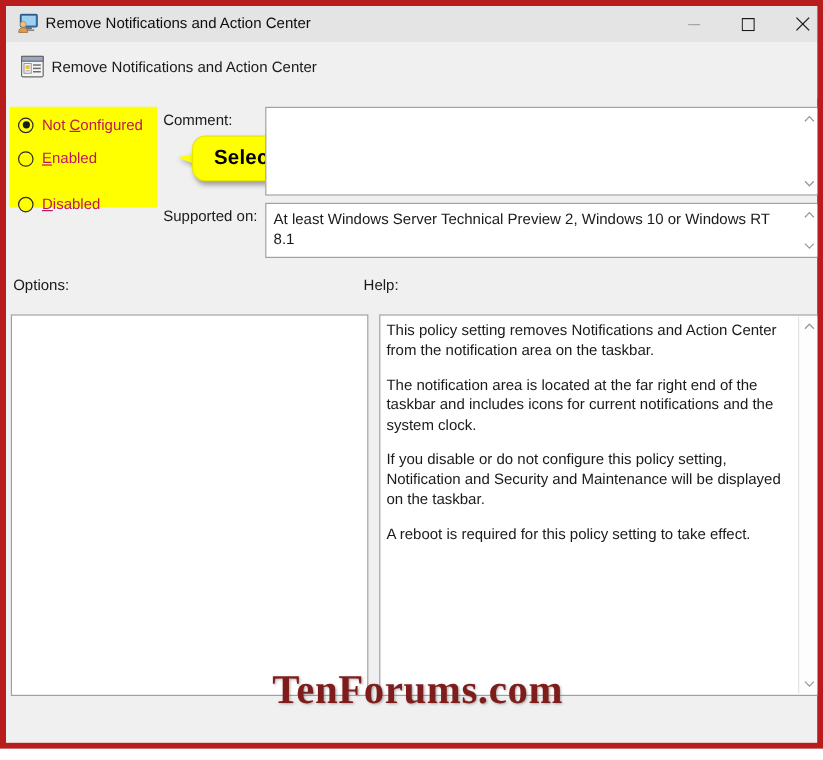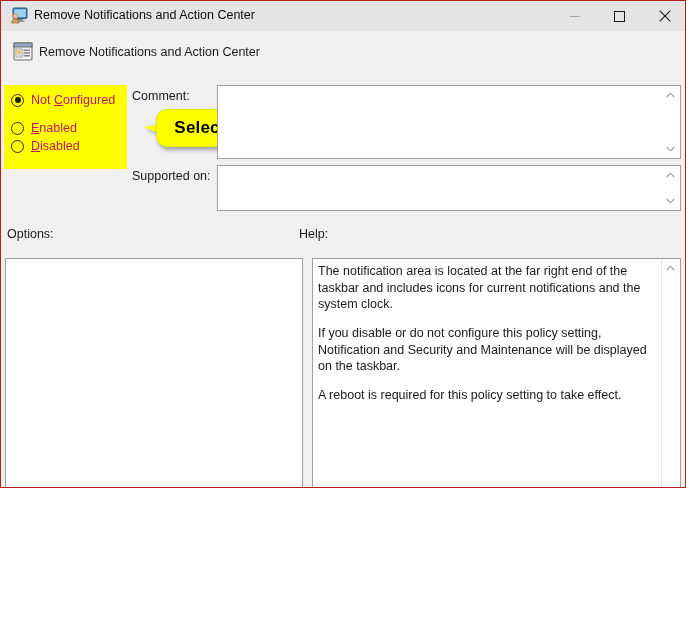--- a/index.html
+++ b/index.html
@@ -6,24 +6,24 @@
     margin: 0;
     padding: 0;
     background: #ffffff;
   }
   body {
     font-family: "Liberation Sans", sans-serif;
   }
   #app {
     position: relative;
     width: 686px;
-    height: 488px;
+    height: 624px;
     overflow: hidden;
     background: #f0f0f0;
-    border: 1px solid #b91c1c;
+    border: 5px solid #b91c1c;
     box-sizing: border-box;
     font-size: 12.5px;
     color: #1a1a1a;
   }
 
   
   .titlebar {
     position: absolute;
     left: 0; top: 0;
     width: 686px;
@@ -118,21 +118,21 @@
   .radio-row {
     position: absolute;
     left: 10px;
     height: 18px;
     display: flex;
     align-items: center;
     white-space: nowrap;
   }
   .radio-row.r1 { top: 90px; }
   .radio-row.r2 { top: 118px; }
-  .radio-row.r3 { top: 136px; text-align: center; }
+  .radio-row.r3 { top: 156px; text-align: center; }
   .radio-mark {
     width: 13px; height: 13px;
     border-radius: 50%;
     border: 1px solid #2b2b2b;
     background: #ffff00;
     box-sizing: border-box;
     position: relative;
     flex: none;
     margin-right: 7px;
   }
@@ -374,20 +374,21 @@
       <span class="arrow">
         <svg width="9" height="6" viewBox="0 0 9 6">
             <polyline points="0.8,1 4.5,4.8 8.2,1" fill="none" stroke="#9a9a9a" stroke-width="1.1"></polyline>
           </svg>
       </span>
     </div>
   </div>
 
   <span class="lbl" id="supported-label">Supported on:</span>
   <div class="field" id="supported-box">
+    <div class="supported-text">At least Windows Server Technical Preview 2, Windows 10 or Windows RT 8.1</div>
     <div class="scroll-col">
       <span class="arrow">
         <svg width="9" height="6" viewBox="0 0 9 6">
             <polyline points="0.8,5 4.5,1.2 8.2,5" fill="none" stroke="#9a9a9a" stroke-width="1.1"></polyline>
           </svg>
       </span>
       <span class="arrow">
         <svg width="9" height="6" viewBox="0 0 9 6">
             <polyline points="0.8,1 4.5,4.8 8.2,1" fill="none" stroke="#9a9a9a" stroke-width="1.1"></polyline>
           </svg>
@@ -395,20 +396,21 @@
     </div>
   </div>
 
   <span class="lbl" id="options-label">Options:</span>
   <span class="lbl" id="help-label">Help:</span>
 
   <div class="field" id="options-panel"></div>
 
   <div class="field" id="help-panel">
     <div class="help-content">
+      <p>This policy setting removes Notifications and Action Center from the notification area on the taskbar.</p>
       <p>The notification area is located at the far right end of the taskbar and includes icons for current notifications and the system clock.</p>
       <p>If you disable or do not configure this policy setting, Notification and Security and Maintenance will be displayed on the taskbar.</p>
       <p>A reboot is required for this policy setting to take effect.</p>
     </div>
     <div class="scroll-col framed">
       <span class="arrow">
         <svg width="9" height="6" viewBox="0 0 9 6">
             <polyline points="0.8,5 4.5,1.2 8.2,5" fill="none" stroke="#9a9a9a" stroke-width="1.1"></polyline>
           </svg>
       </span>

